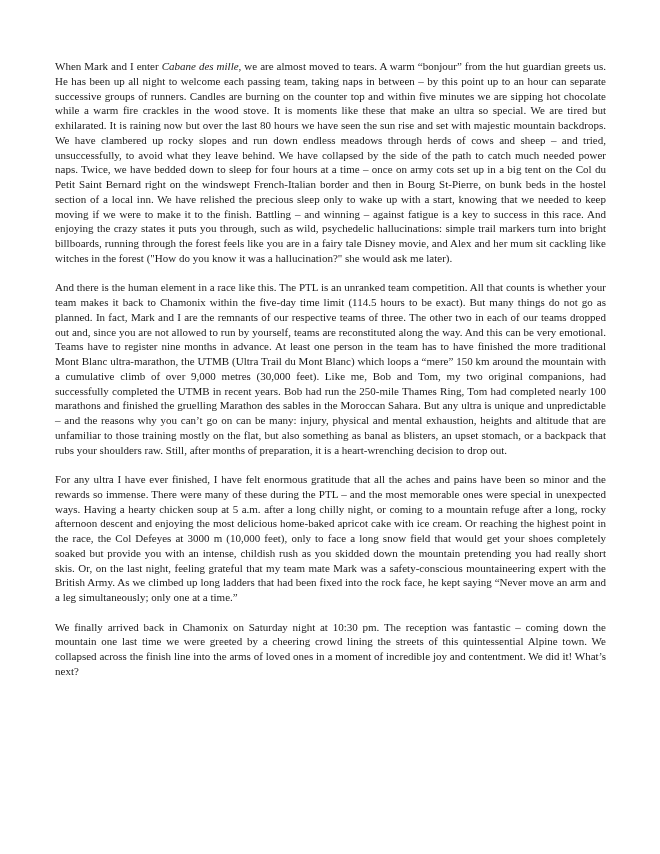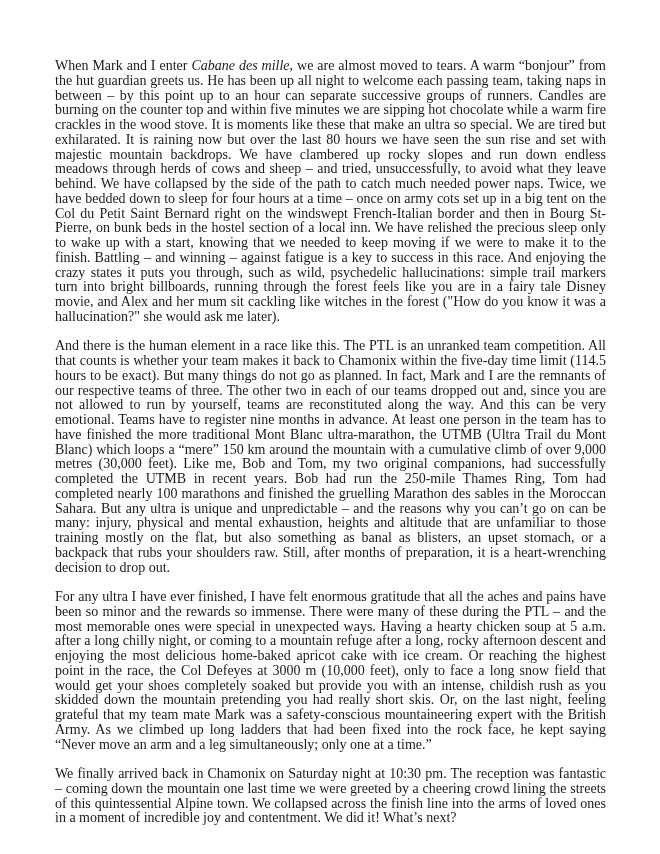--- a/index.html
+++ b/index.html
@@ -12,21 +12,21 @@
       height: 854px;
       position: relative;
       overflow: hidden;
     }
     .page {
       position: absolute;
       left: 55px;
       top: 59px;
       width: 551px;
       font-family: "Liberation Serif", "DejaVu Serif", serif;
-      font-size: 14px;
+      font-size: 11px;
       line-height: 14.75px;
       color: #1a1a1a;
       text-align: justify;
     }
     .page p {
       margin: 0 0 14.75px 0;
       hyphens: none;
     }
     .page em {
       font-style: italic;

